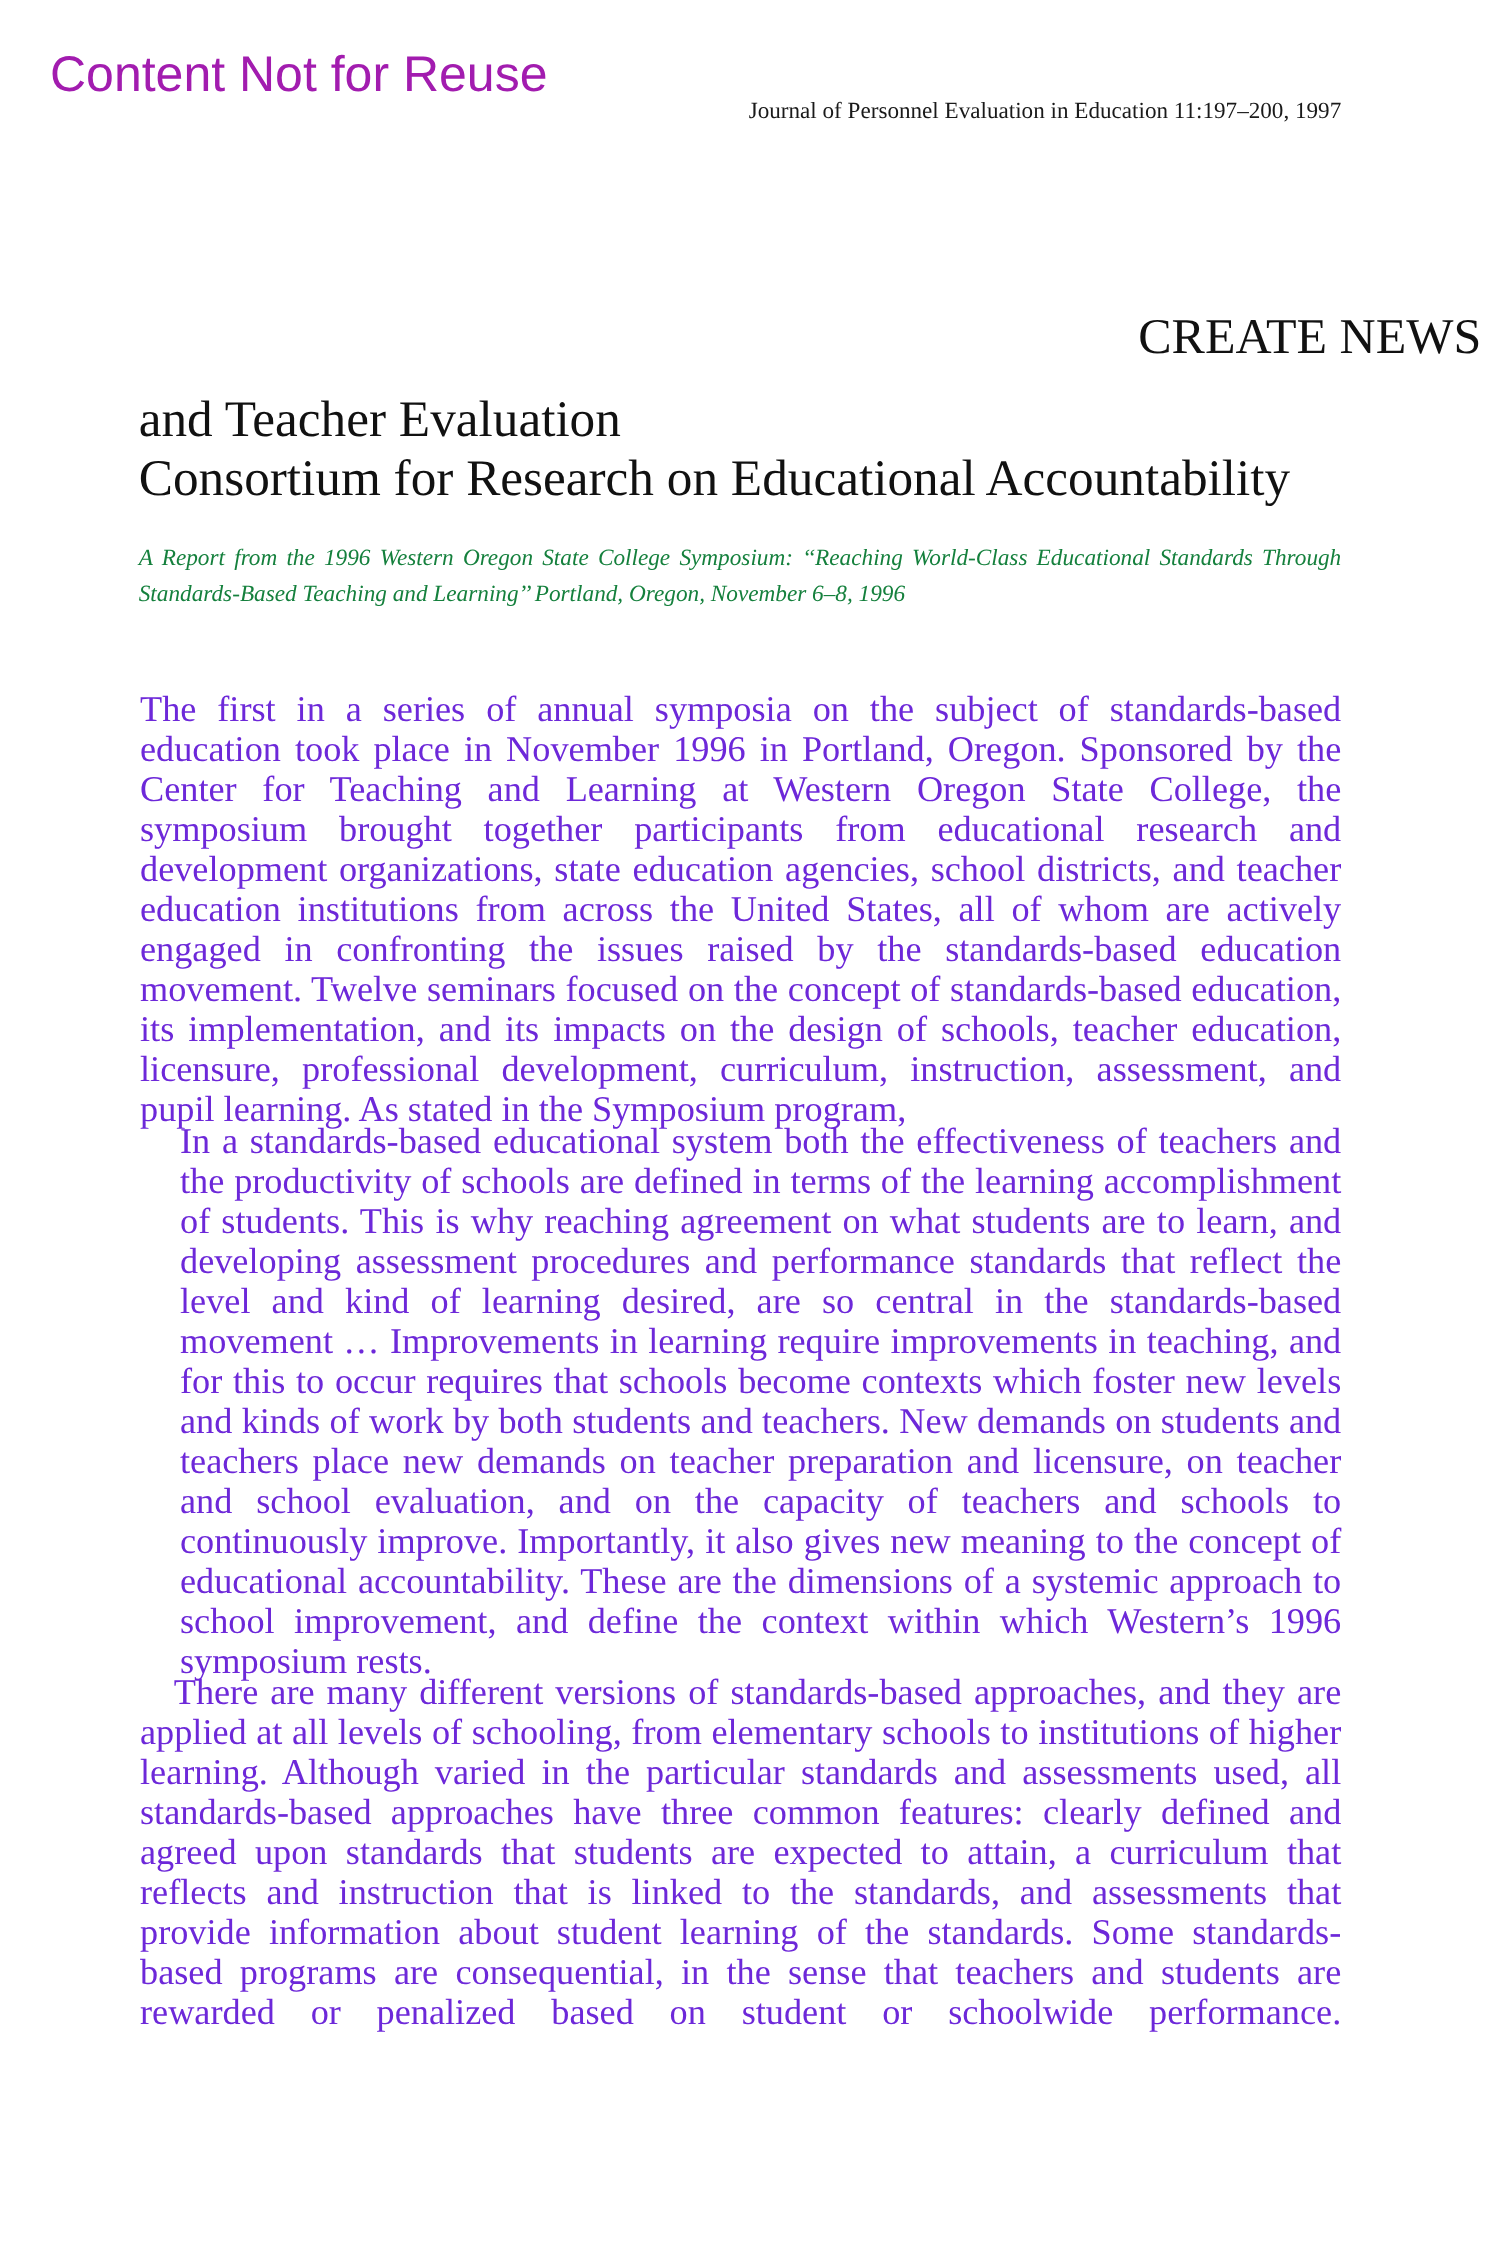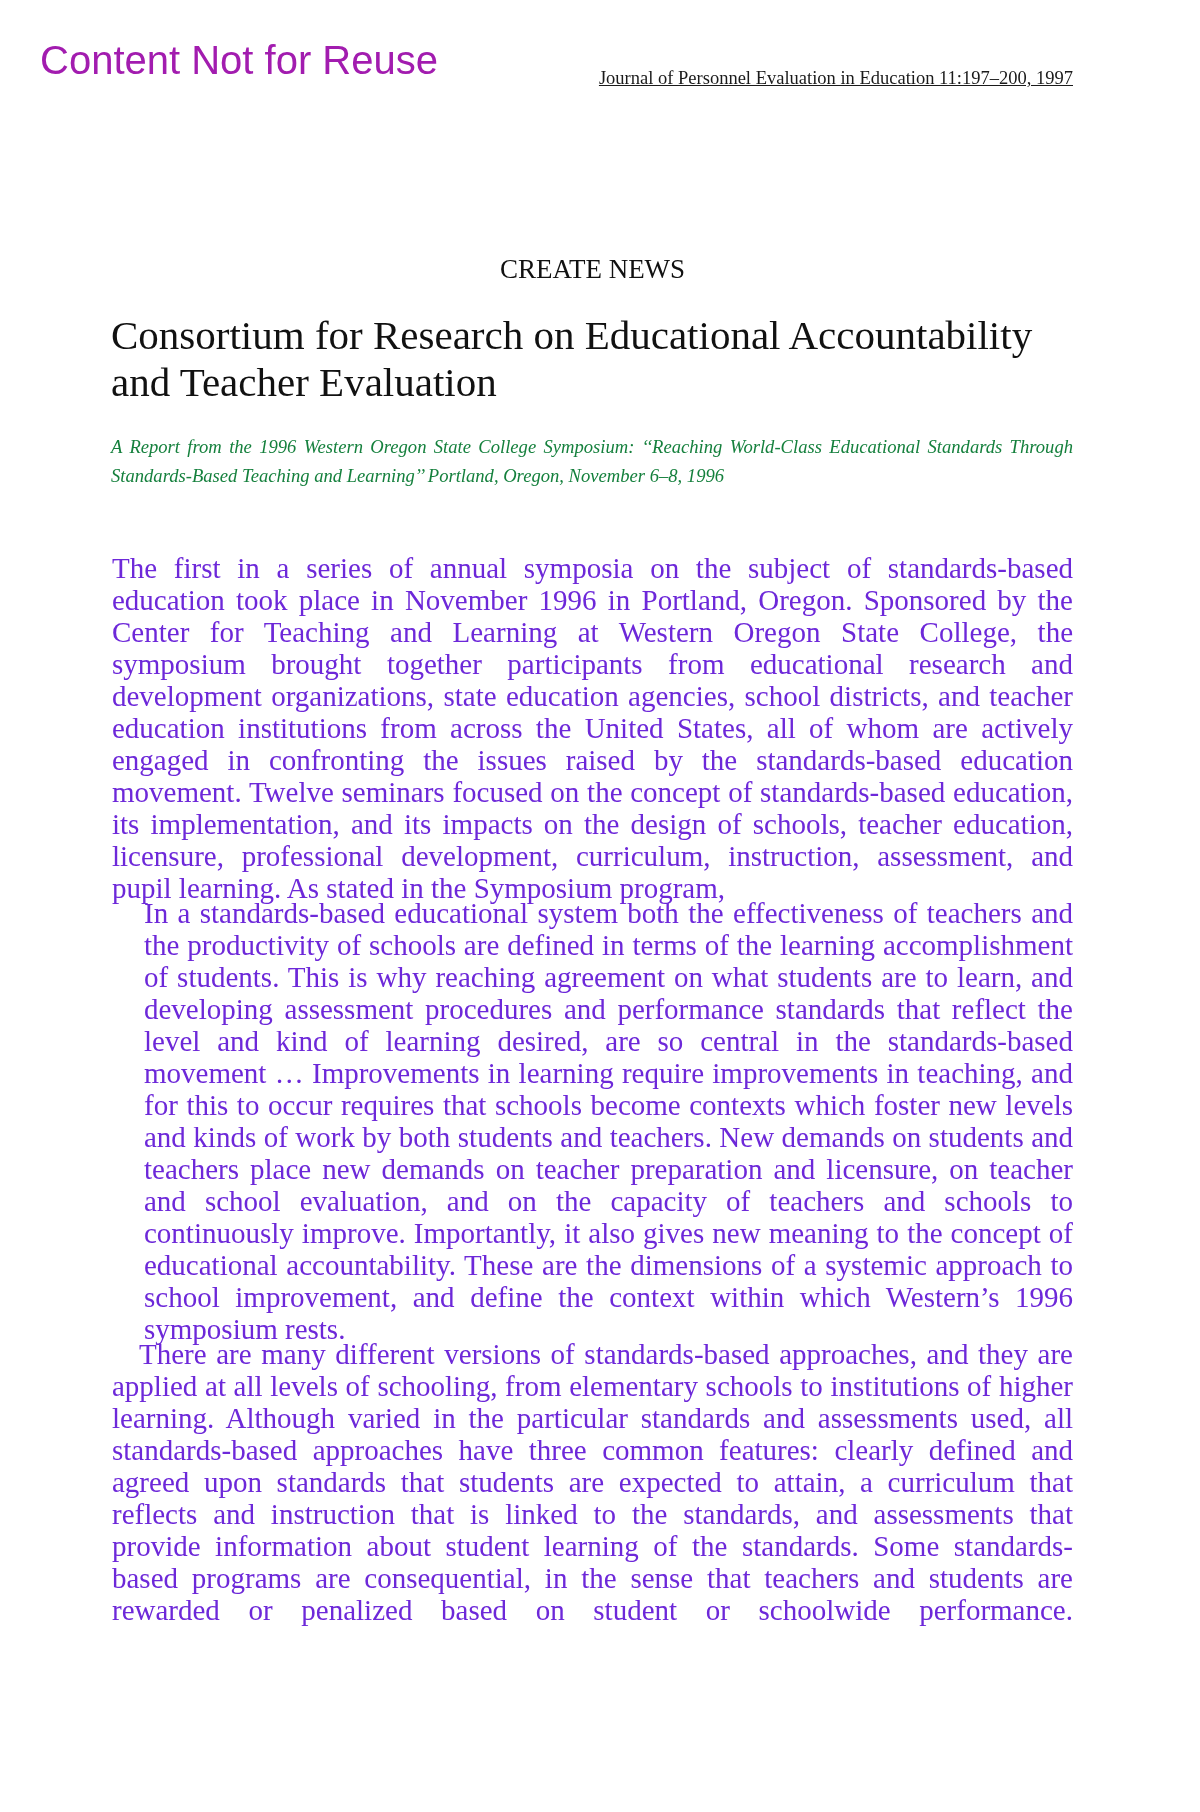--- a/index.html
+++ b/index.html
@@ -3,34 +3,34 @@
 <meta charset="utf-8">
 <style>
   html, body { margin: 0; padding: 0; background: #ffffff; }
   body { width: 1200px; height: 1812px; position: relative; overflow: hidden; }
   .watermark {
     position: absolute; left: 40px; top: 38px;
     font-family: "Liberation Sans", sans-serif;
     font-size: 40px; color: #a21caf; letter-spacing: 0px; white-space: nowrap;
   }
   .running-head {
-    position: absolute; right: 127px; top: 64px;
+    position: absolute; right: 127px; top: 75px;
     font-family: "Liberation Serif", serif; font-size: 18.5px; color: #1a1a1a;
-    text-align: right; line-height: 28px; text-decoration: underline;
+    text-align: right; line-height: 28px;
   }
   .running-head div { white-space: nowrap; }
   .copy-sym {
     display: inline-block; width: 15px; height: 15px; border: 1.3px solid #555;
     border-radius: 50%; font-size: 11px; line-height: 15px; text-align: center;
     vertical-align: 1px; margin-right: 6px; color: #333;
   }
   .section-title {
     position: absolute; left: 0; width: 1185px; top: 246px;
-    font-family: "Liberation Serif", serif; font-size: 27px; color: #111;
-    text-align: center; line-height: 46px;
+    font-family: "Liberation Serif", serif; font-size: 40px; color: #111;
+    text-align: right; line-height: 46px;
   }
   .article-title {
     position: absolute; left: 111px; top: 312px; width: 980px;
     font-family: "Liberation Serif", serif; font-size: 41px; color: #111;
     line-height: 47px;
   }
   .subtitle {
     position: absolute; left: 111px; top: 432px; width: 962px;
     font-family: "Liberation Serif", serif; font-style: italic; font-size: 18.6px;
     color: #15803d; line-height: 29px; text-align: justify; text-align-last: left;
@@ -50,22 +50,22 @@
 
 <div class="watermark">Content Not for Reuse</div>
 
 <div class="running-head">
   <div>Journal of Personnel Evaluation in Education 11:197–200, 1997</div>
 </div>
 
 <div class="section-title">CREATE NEWS</div>
 
 <div class="article-title">
+  <div>and Teacher Evaluation</div>
   <div>Consortium for Research on Educational Accountability</div>
-  <div>and Teacher Evaluation</div>
 </div>
 
 <div class="subtitle">A Report from the 1996 Western Oregon State College Symposium: ‘‘Reaching World-Class Educational Standards Through Standards-Based Teaching and Learning’’ Portland, Oregon, November 6–8, 1996</div>
 
 <div class="body-text p1">
   <p>The first in a series of annual symposia on the subject of standards-based education took place in November 1996 in Portland, Oregon. Sponsored by the Center for Teaching and Learning at Western Oregon State College, the symposium brought together participants from educational research and development organizations, state education agencies, school districts, and teacher education institutions from across the United States, all of whom are actively engaged in confronting the issues raised by the standards-based education movement. Twelve seminars focused on the concept of standards-based education, its implementation, and its impacts on the design of schools, teacher education, licensure, professional development, curriculum, instruction, assessment, and pupil learning. As stated in the Symposium program,</p>
 </div>
 
 <div class="body-text quote">
   <p>In a standards-based educational system both the effectiveness of teachers and the productivity of schools are defined in terms of the learning accomplishment of students. This is why reaching agreement on what students are to learn, and developing assessment procedures and performance standards that reflect the level and kind of learning desired, are so central in the standards-based movement … Improvements in learning require improvements in teaching, and for this to occur requires that schools become contexts which foster new levels and kinds of work by both students and teachers. New demands on students and teachers place new demands on teacher preparation and licensure, on teacher and school evaluation, and on the capacity of teachers and schools to continuously improve. Importantly, it also gives new meaning to the concept of educational accountability. These are the dimensions of a systemic approach to school improvement, and define the context within which Western’s 1996 symposium rests.</p>

